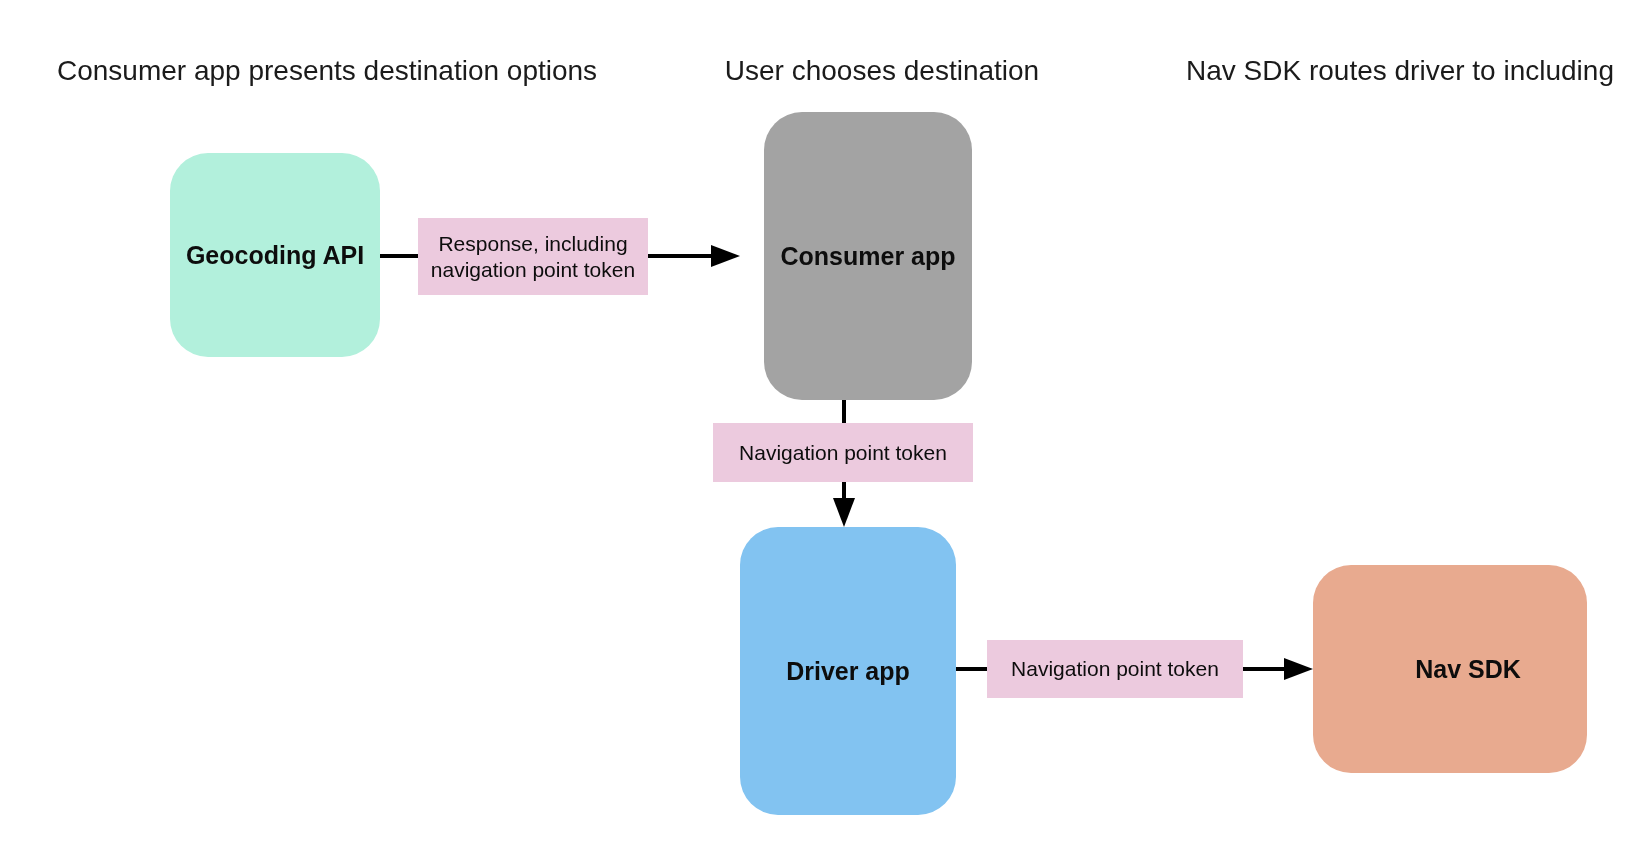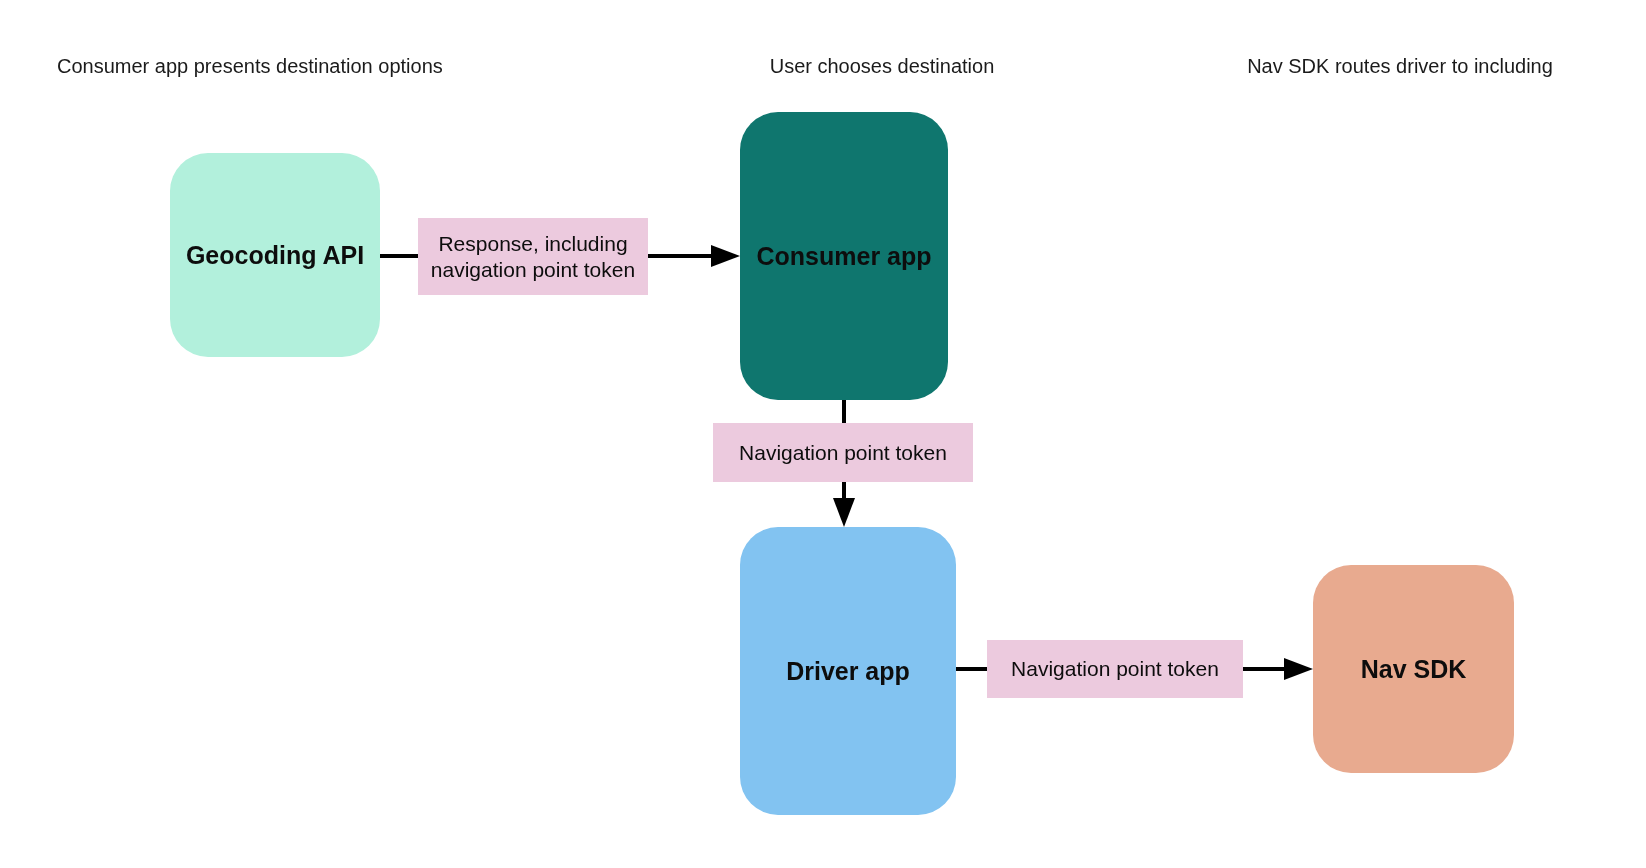--- a/index.html
+++ b/index.html
@@ -11,41 +11,41 @@
   .canvas {
     position: relative;
     width: 1646px;
     height: 868px;
     background: #ffffff;
     overflow: hidden;
   }
   .col-header {
     position: absolute;
     top: 54px;
-    font-size: 20px;
+    font-size: 28px;
     line-height: 1.2;
     color: #1b1b1b;
     white-space: nowrap;
   }
   .col-header.centered { transform: translateX(-50%); }
   .node {
     position: absolute;
     border-radius: 38px;
     display: flex;
     align-items: center;
     justify-content: center;
     text-align: left;
     font-size: 25px;
     font-weight: 700;
     color: #0d0d0d;
   }
   .node-geocoding { left: 170px; top: 153px; width: 210px; height: 204px; }
   .node-consumer  { left: 740px; top: 112px; width: 208px; height: 288px; }
   .node-driver    { left: 740px; top: 527px; width: 216px; height: 288px; }
-  .node-navsdk    { left: 1313px; top: 565px; width: 201px; height: 208px; }
+  .node-navsdk    { left: 1313px; top: 565px; width: 238px; height: 208px; padding-left: 36px; }
   .edge-label {
     position: absolute;
     display: flex;
     align-items: center;
     justify-content: center;
     text-align: center;
     font-size: 21px;
     line-height: 1.22;
     color: #0d0d0d;
     box-sizing: border-box;
@@ -82,21 +82,21 @@
     <g>
       <line x1="948" y1="669" x2="1289" y2="669" stroke="#000000" stroke-width="4"></line>
       <polygon points="1313,669 1284,658 1284,680" fill="#000000"></polygon>
     </g>
   </svg>
 
   <div class="node node-geocoding" style="background-color: rgb(178, 240, 220);">
     <span>Geocoding API</span>
   </div>
 
-  <div class="node node-consumer" style="background-color: #0f766e;">
+  <div class="node node-consumer" style="background-color: #a3a3a3; margin-left: 24px;">
     <span>Consumer app</span>
   </div>
 
   <div class="node node-driver" style="background-color: rgb(130, 195, 241);">
     <span>Driver app</span>
   </div>
 
   <div class="node node-navsdk" style="background-color: rgb(232, 170, 143);">
     <span>Nav SDK</span>
   </div>

